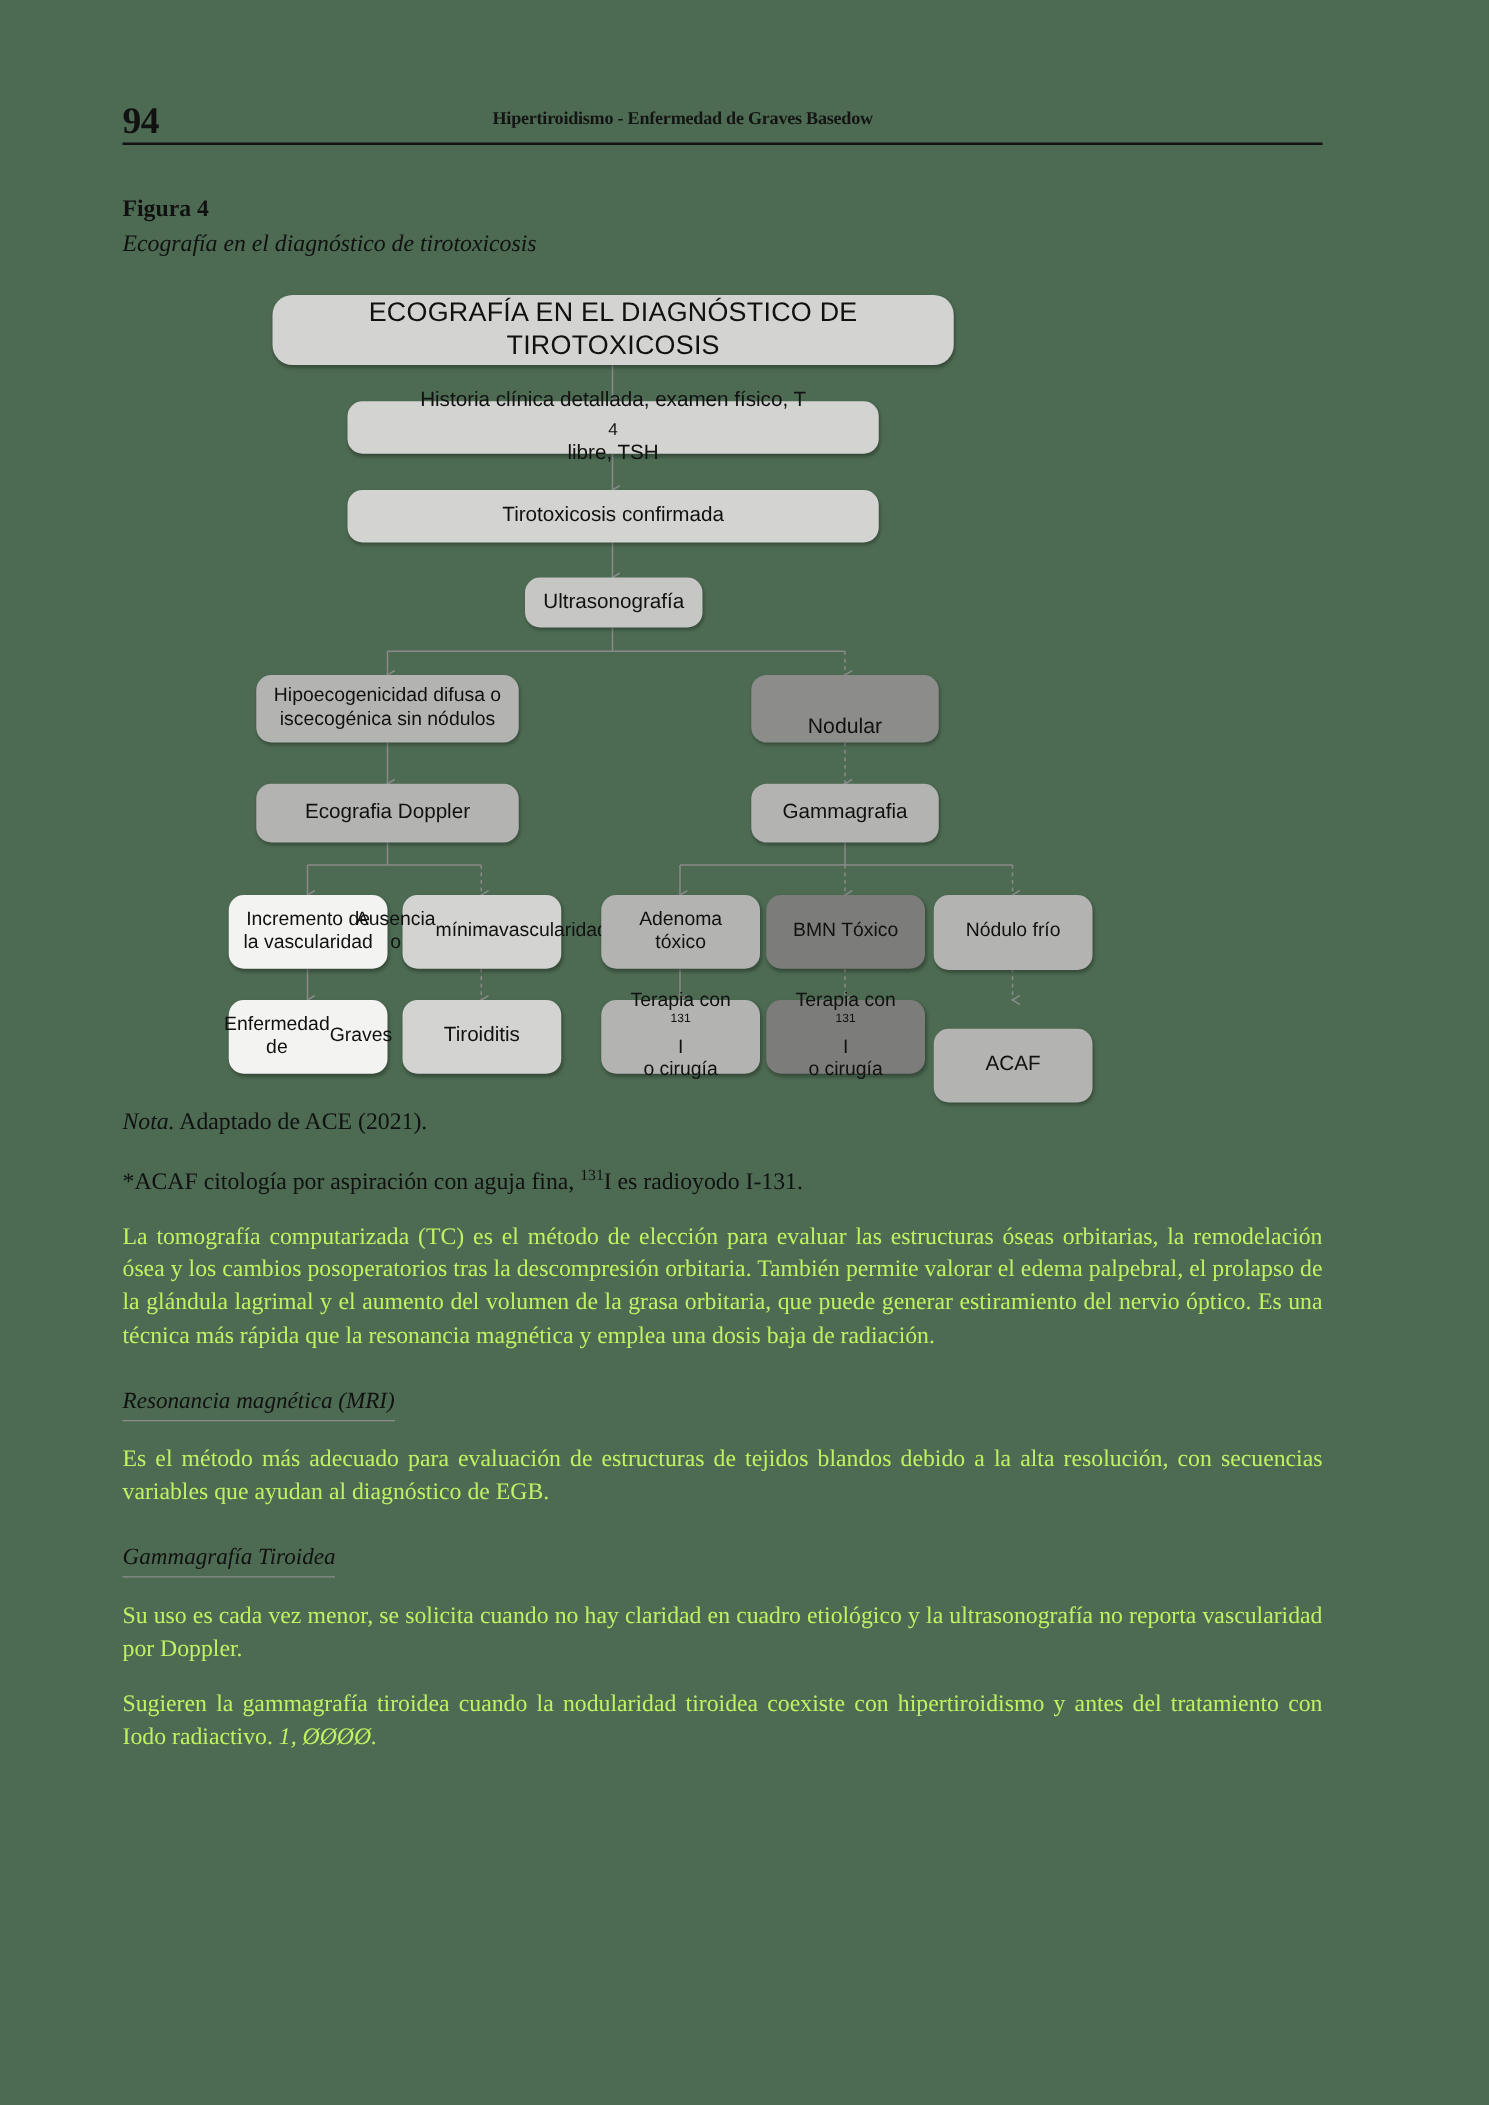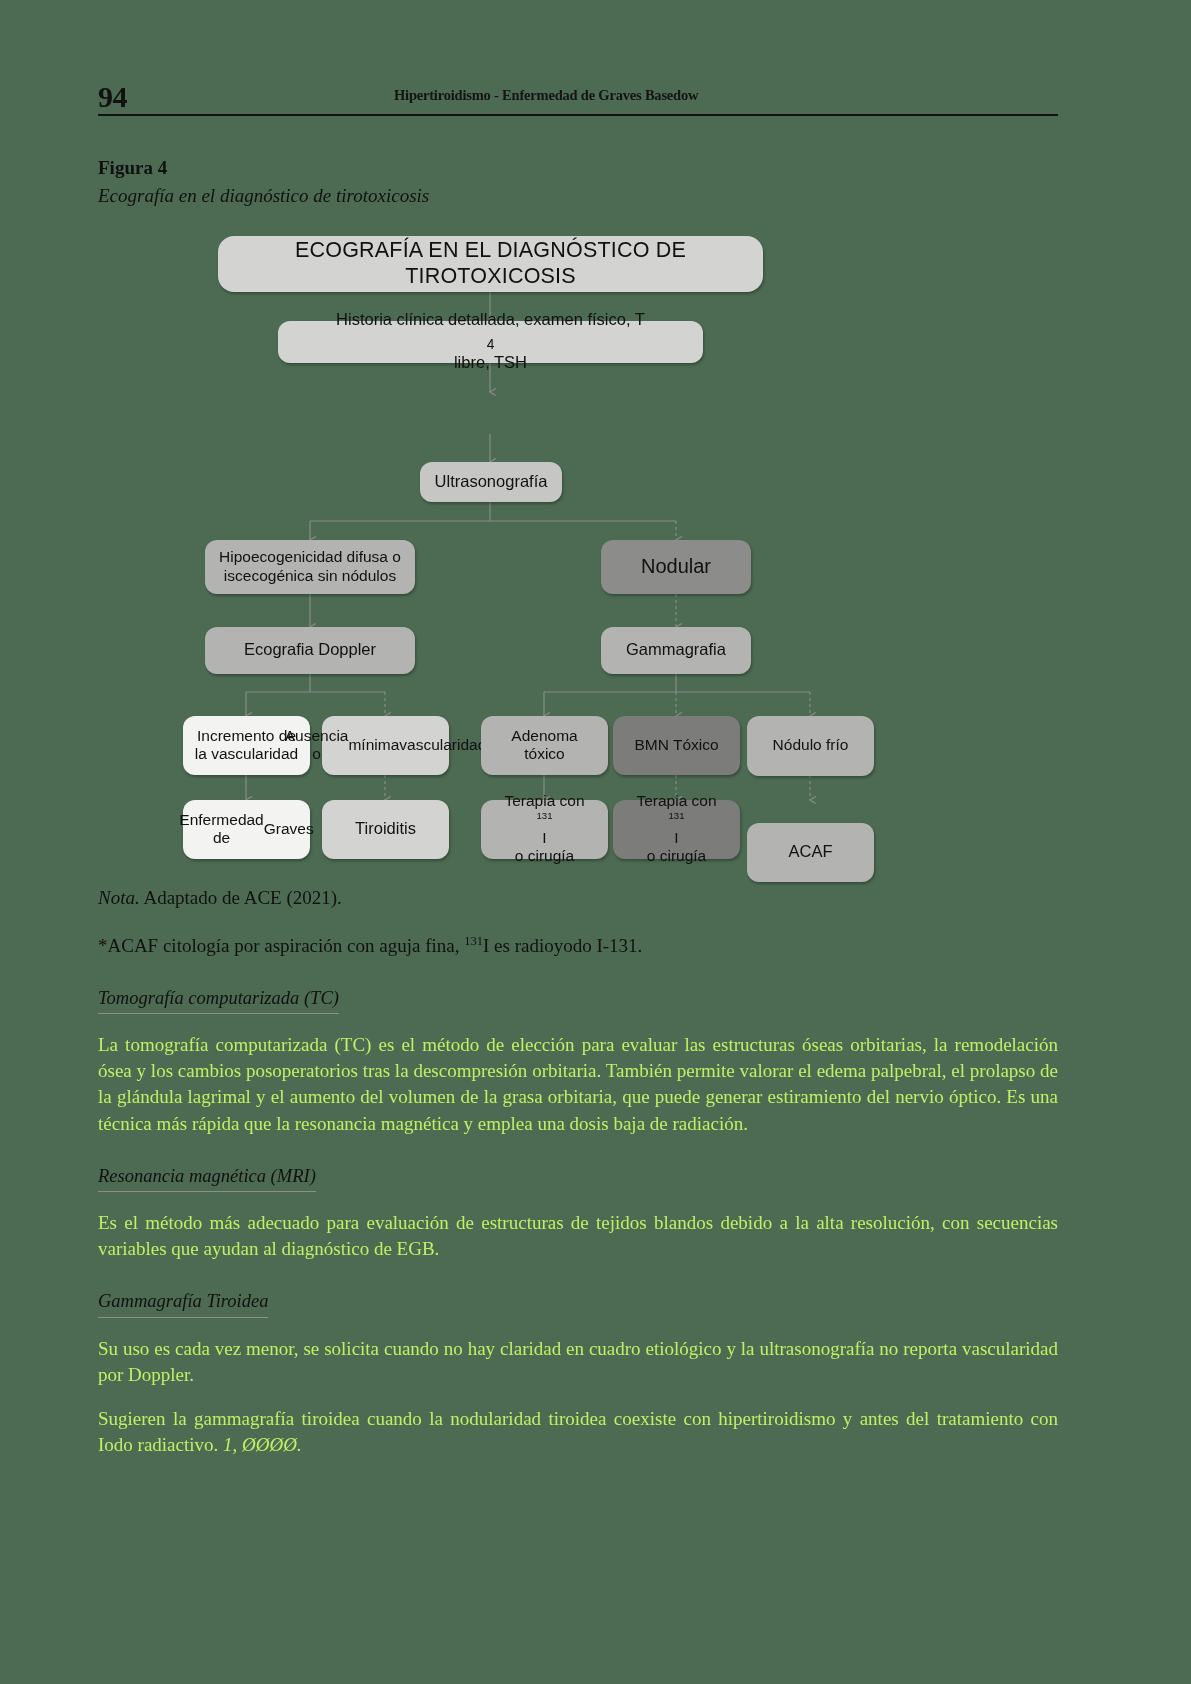--- a/index.html
+++ b/index.html
@@ -218,31 +218,34 @@
       </svg>
 
       <div class="node banner tone-light" style="left:120px; top:6px; width:545px; height:56px;">
         <span>ECOGRAFÍA EN EL DIAGNÓSTICO DE TIROTOXICOSIS</span>
       </div>
 
       <div class="node tone-light" style="left:180px; top:91px; width:425px; height:42px; font-size:16.5px;">
         <span><span>Historia clínica detallada, examen físico, T</span><sub>4</sub><span> libre, TSH</span></span>
       </div>
 
+      <div class="node tone-light" style="left:180px; top:162px; width:425px; height:42px; font-size:16.5px;">
+        <span>Tirotoxicosis confirmada</span>
+      </div>
 
       <div class="node tone-mid" style="left:322px; top:232px; width:142px; height:40px; font-size:16.5px;">
         <span>Ultrasonografía</span>
       </div>
 
       <div class="node tone-grey" style="left:107px; top:310px; width:210px; height:54px; font-size:15.5px; flex-direction:column;">
         <span>Hipoecogenicidad difusa o</span>
         <span>iscecogénica sin nódulos</span>
       </div>
 
-      <div class="node tone-dark" style="left:503px; top:310px; width:150px; height:54px; font-size:20px;">
+      <div class="node tone-dark" style="left:503px; top:310px; width:150px; height:54px; font-size:17px;align-items:flex-end;">
         <span>Nodular</span>
       </div>
 
       <div class="node tone-grey" style="left:107px; top:397px; width:210px; height:47px; font-size:16.5px;">
         <span>Ecografia Doppler</span>
       </div>
 
       <div class="node tone-grey" style="left:503px; top:397px; width:150px; height:47px; font-size:16.5px;">
         <span>Gammagrafia</span>
       </div>
@@ -297,23 +300,20 @@
     </div>
 
     <div class="note">
       <i>Nota.</i><span> Adaptado de ACE (2021).</span>
     </div>
 
     <div class="footnote">
       <span>*ACAF citología por aspiración con aguja fina, </span><sup>131</sup><span>I es radioyodo I-131.</span>
     </div>
 
-    <div class="subhead-wrap">
-      <span class="subhead">Tomografía computarizada (TC)</span>
-    </div>
     <p class="body">La tomografía computarizada (TC) es el método de elección para evaluar las estructuras óseas orbitarias, la remodelación ósea y los cambios posoperatorios tras la descompresión orbitaria. También permite valorar el edema palpebral, el prolapso de la glándula lagrimal y el aumento del volumen de la grasa orbitaria, que puede generar estiramiento del nervio óptico. Es una técnica más rápida que la resonancia magnética y emplea una dosis baja de radiación.</p>
 
     <div class="subhead-wrap">
       <span class="subhead">Resonancia magnética (MRI)</span>
     </div>
     <p class="body">Es el método más adecuado para evaluación de estructuras de tejidos blandos debido a la alta resolución, con secuencias variables que ayudan al diagnóstico de EGB.</p>
 
     <div class="subhead-wrap">
       <span class="subhead">Gammagrafía Tiroidea</span>
     </div>

